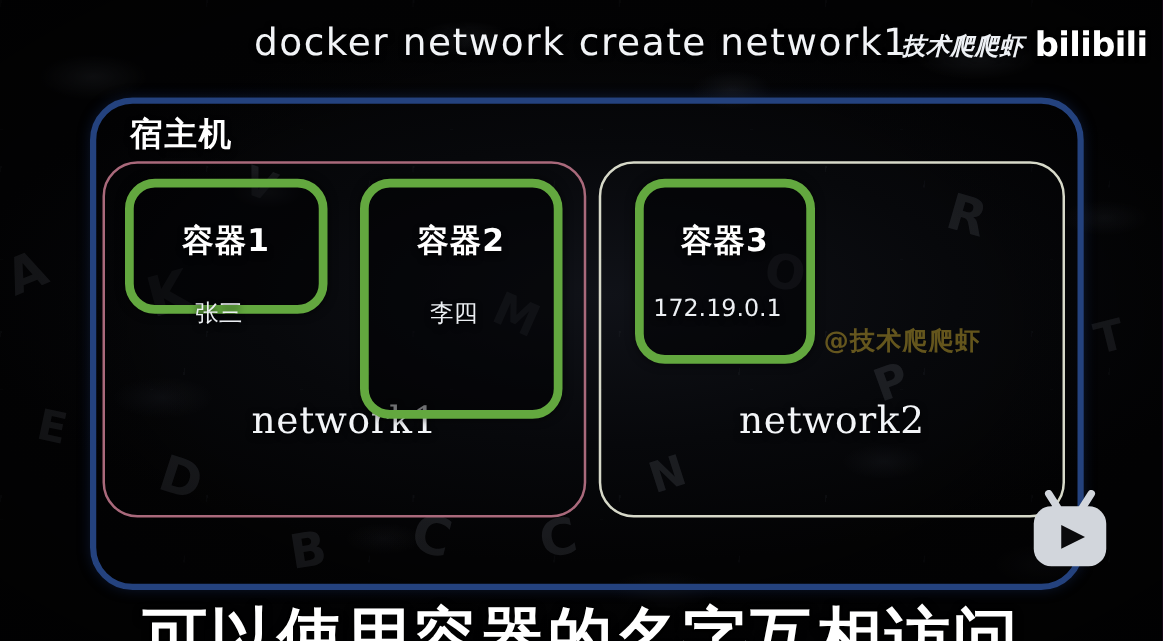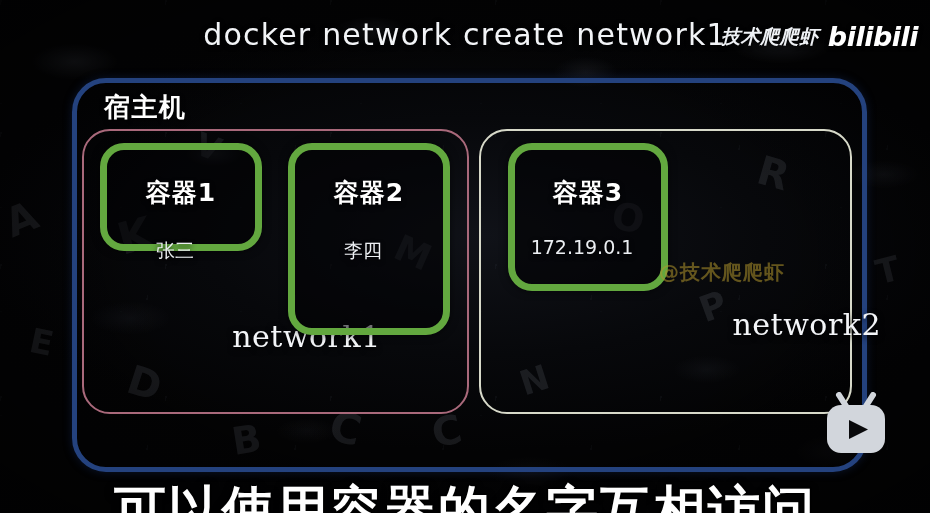--- a/index.html
+++ b/index.html
@@ -91,21 +91,20 @@
     font-weight: 700;
     letter-spacing: 0.5px;
     font-family: "DejaVu Sans", sans-serif;
     text-shadow: 0 1px 4px rgba(0,0,0,.9);
     font-style: italic;
   }
   .brand-logo {
     color: #ffffff;
     font-size: 27px;
     font-weight: 700;
-    font-style: italic;
     letter-spacing: -0.5px;
     font-family: "DejaVu Sans", sans-serif;
     text-shadow: 0 1px 4px rgba(0,0,0,.9);
   }
 
   
   .host-box {
     position: absolute;
     left: 72px;
     top: 78px;
@@ -128,21 +127,20 @@
     text-shadow: 0 2px 5px rgba(0,0,0,.95);
   }
 
   
   .net-box {
     position: absolute;
     box-sizing: border-box;
     border-radius: 28px;
     border-width: 2px;
     border-style: solid;
-    padding-left: 31px;
   }
   #net-1 {
     left: 82px;
     top: 129px;
     width: 387px;
     height: 285px;
     border-color: #a9697b;
   }
   #net-2 {
     left: 479px;
@@ -155,34 +153,34 @@
     position: absolute;
     width: 100%;
     text-align: center;
     color: #f3f5f8;
     font-size: 30px;
     font-family: "DejaVu Serif", serif;
     letter-spacing: 0.5px;
     text-shadow: 0 2px 6px rgba(0,0,0,.9);
   }
   #net-1 .net-label { top: 188px; }
-  #net-2 .net-label { top: 176px; text-align: right; }
+  #net-2 .net-label { top: 188px; }
 
   
   .container-box {
     position: absolute;
     box-sizing: border-box;
     border: 7px solid #63a83f;
     border-radius: 24px;
     background: rgba(2,2,3,0.55);
     box-shadow: 0 0 8px rgba(0,0,0,.6);
   }
   #cont-1 { left: 100px; top: 143px; width: 162px; height: 108px; }
   #cont-2 { left: 288px; top: 143px; width: 162px; height: 192px; }
-  #cont-3 { left: 508px; top: 143px; width: 160px; height: 148px; }
+  #cont-3 { left: 508px; top: 143px; width: 144px; height: 148px; }
 
   .cont-title {
     position: absolute;
     left: 0; right: 0;
     top: 26px;
     text-align: center;
     color: #ffffff;
     font-size: 25px;
     font-weight: 700;
     letter-spacing: 1px;

